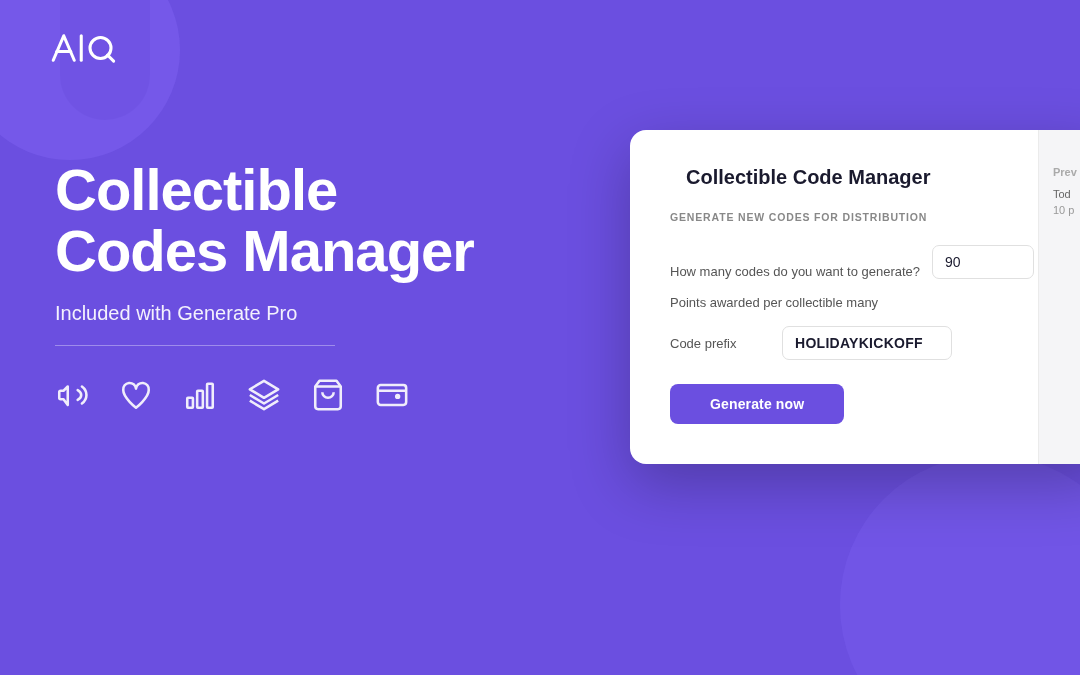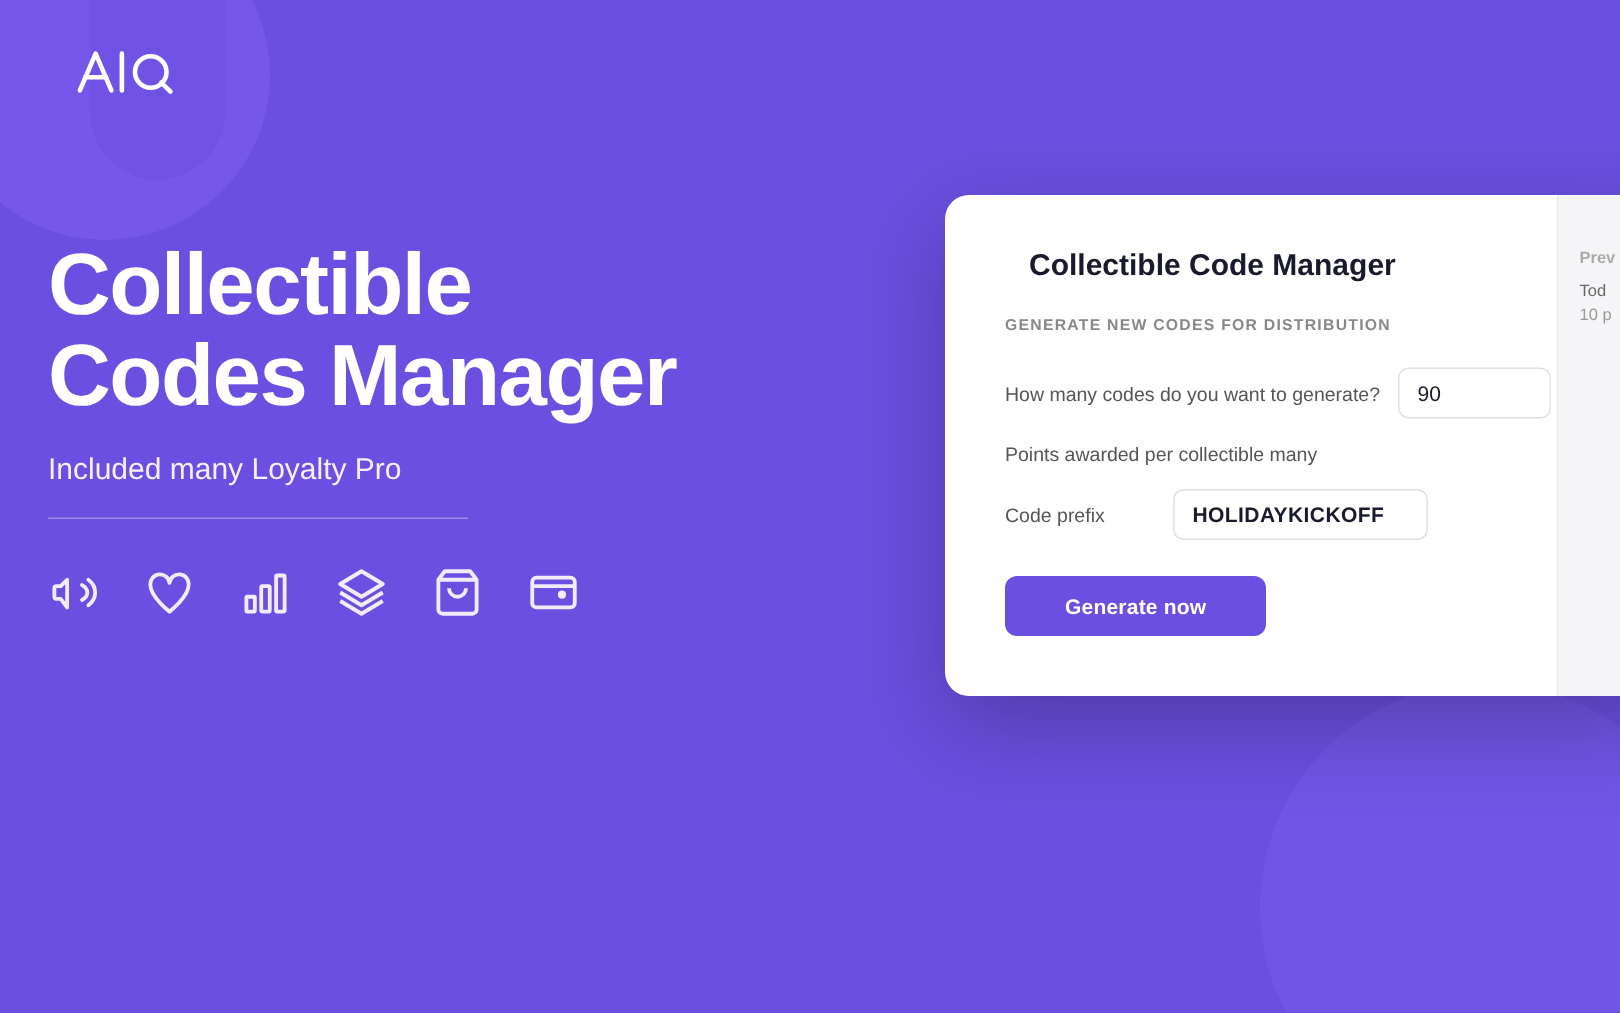--- a/index.html
+++ b/index.html
@@ -54,21 +54,21 @@
     }
 
     .logo-icon {
       width: 70px;
       height: 40px;
     }
 
     
     .left-content {
       position: absolute;
-      left: 32px;
+      left: 55px;
       top: 160px;
       z-index: 10;
       color: white;
     }
 
     .main-title {
       font-size: 58px;
       font-weight: 800;
       line-height: 1.05;
       letter-spacing: -1px;
@@ -135,21 +135,21 @@
       font-size: 10.5px;
       font-weight: 700;
       letter-spacing: 0.08em;
       color: #888;
       text-transform: uppercase;
       margin-bottom: 22px;
     }
 
     .form-row {
       display: flex;
-      align-items: center;
+      align-items: flex-end;
       margin-bottom: 16px;
       gap: 12px;
     }
 
     .form-label {
       font-size: 13px;
       color: #555;
       min-width: 220px;
       flex-shrink: 0;
     }
@@ -230,21 +230,21 @@
       <circle cx="60" cy="22" r="12" stroke="white" stroke-width="3.5" fill="none"></circle>
       <path d="M68 30 L75 37" stroke="white" stroke-width="3.5" stroke-linecap="round" fill="none"></path>
     </svg>
   </div>
 
   <div class="left-content">
     <h1 class="main-title">
       <span>Collectible</span><br>
       <span>Codes Manager</span>
     </h1>
-    <p class="subtitle">Included many Loyalty Pro</p>
+    <p class="subtitle">Included with Generate Pro</p>
     <div class="divider"></div>
 
     <div class="icons-row">
 
       <span class="icon-item">
         <svg viewBox="0 0 24 24">
           <path d="M3 10v4a1 1 0 001 1h2l3 4V6L6 9H4a1 1 0 00-1 1z" stroke="white" stroke-width="1.8" fill="none" stroke-linejoin="round"></path>
           <path d="M16 8.5c1.5.8 2.5 2.2 2.5 3.5s-1 2.7-2.5 3.5" stroke="white" stroke-width="1.8" stroke-linecap="round" fill="none"></path>
           <path d="M19 6c2 1.5 3.2 3.5 3.2 6s-1.2 4.5-3.2 6" stroke="white" stroke-width="1.8" stroke-linecap="round" fill="none"></path>
         </svg>

